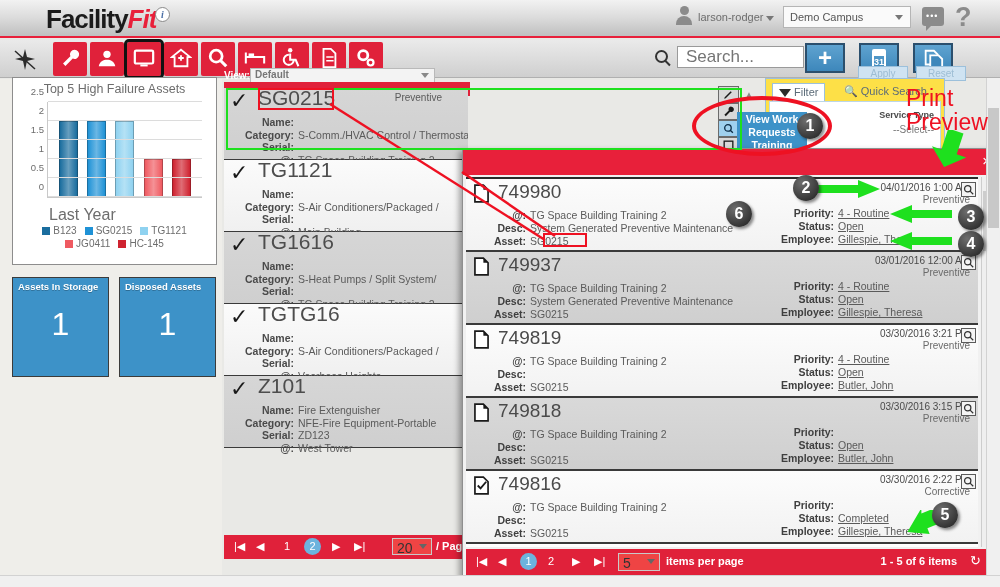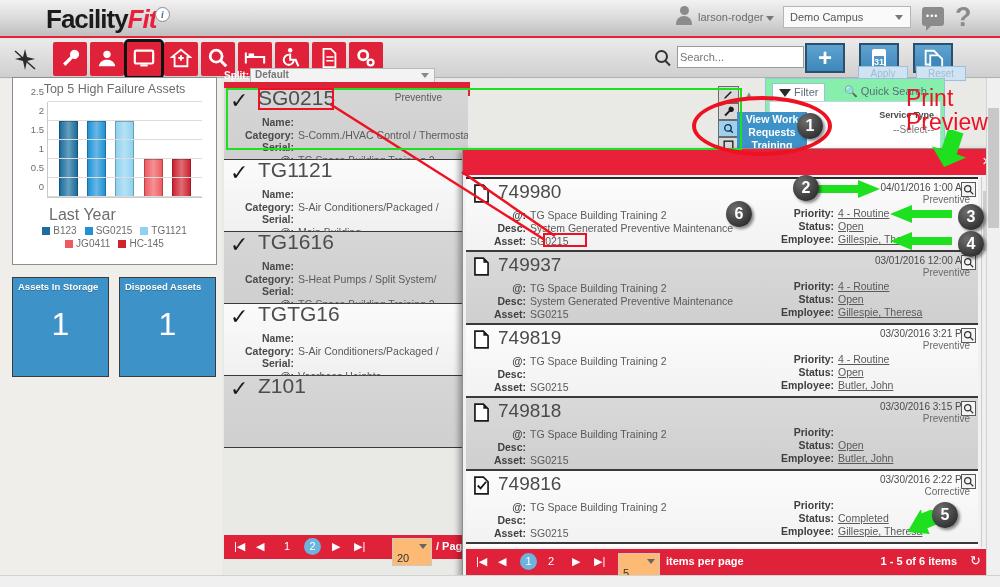--- a/index.html
+++ b/index.html
@@ -55,21 +55,21 @@
     border-radius:2px; color:#fff;
   }
   .ibtn.sel{ outline:3px solid #111; }
   .ibtn svg{display:block;margin:5px auto;}
   .sparkle{position:absolute;left:12px;top:8px;width:26px;height:24px;}
   .search-wrap{position:absolute; left:655px; top:6px;}
   .search-ico{position:absolute;left:0;top:4px;width:13px;height:13px;border:2px solid #333;border-radius:50%;}
   .search-ico:after{content:"";position:absolute;right:-5px;bottom:-3px;width:7px;height:2px;background:#333;transform:rotate(45deg);}
   .search-input{
     position:absolute; left:22px; top:0; width:127px; height:22px;
-    border:1px solid #9a9a9a; background:#fff; padding:3px 2px; font-size:11px; color:#8d8d8d;
+    border:1px solid #9a9a9a; background:#fff; padding:3px 8px; font-size:17px; color:#8d8d8d;
     font-family:"Liberation Sans",sans-serif;
   }
   .bluebtn{
     position:absolute; top:3px; width:40px;height:30px;
     background:linear-gradient(to bottom,#5fa3d0,#3d87bb);
     border:2px solid #2b4f6d; color:#fff; text-align:center;
   }
   .bluebtn .plus{font-size:24px;line-height:26px;font-weight:bold;}
   .cal{width:14px;height:20px;border:2px solid #fff;border-radius:2px;margin:4px auto 0;position:relative;}
   .cal .top{position:absolute;left:0;top:0;right:0;height:5px;background:#fff;}
@@ -113,27 +113,27 @@
   .arow.odd{ background:linear-gradient(to bottom,#d6d6d6,#cfcfcf);}
   .arow.even{ background:linear-gradient(to bottom,#fbfbfb,#f0f0f0);}
   .achk{ position:absolute; left:6px; top:2px; width:22px; height:24px; color:#1a1a1a; font-size:22px; line-height:22px;}
   .acode{ position:absolute; left:34px; top:-2px; font-size:21px; color:#4d4d4d;}
   .afields{ position:absolute; left:0; right:0; top:28px; font-size:10.5px; color:#5a5a5a; line-height:12.5px;}
   .afields .r{ display:block; white-space:nowrap; overflow:hidden;}
   .afields .k{ display:inline-block; width:70px; text-align:right; font-weight:bold; color:#4a4a4a; margin-right:4px;}
   .midpager{ position:absolute; left:2px; top:456px; width:246px; height:24px; background:#e0213a; color:#fff;}
   .midpager .pg{ position:absolute; top:5px; font-size:11px;}
   .pgcirc{ position:absolute; width:17px;height:17px;border-radius:50%; background:#6cb3dd; color:#fff; text-align:center; line-height:17px; font-size:11px; top:3px;}
-  .ppsel{ position:absolute; left:168px; top:3px; width:40px; height:17px; background:#fdba74; color:#333; font-size:11px; padding:13px 4px; border:1px solid #c9c9c9;}
+  .ppsel{ position:absolute; left:168px; top:3px; width:40px; height:17px; background:#ef4444; color:#333; font-size:14px; padding:1px 4px; border:1px solid #c9c9c9;}
   .ppsel .caret{position:absolute;right:4px;top:5px;border-top-color:#666;}
   .perpage{position:absolute; left:212px; top:5px; font-size:11px; font-weight:bold;}
 
   
   .filterpanel{ position:absolute; left:765px; top:78px; width:180px; height:80px;
-     background:#86efac; border:1px solid #9cc0db; }
+     background:#fde047; border:1px solid #9cc0db; }
   .applyrow{ position:absolute; left:858px; top:66px; width:110px; height:16px;}
   .applybtn{ position:absolute; top:0; width:50px; height:15px; background:#cfe3f2; border:1px solid #9cc0db; color:#9dbdd4; font-size:10px; text-align:center; line-height:13px;}
   .ftabs{ position:absolute; left:0; top:4px; height:20px; width:100%;}
   .ftab{ position:absolute; top:0; height:19px; font-size:11px; color:#5b6b78; padding:2px 6px;}
   .ftab.active{ background:#fff; border:1px solid #9cc0db; border-bottom:none;}
   .fbody{ position:absolute; left:3px; top:22px; right:3px; bottom:3px; background:#fff; border:1px solid #bcd6e8;}
   .svclabel{ position:absolute; right:6px; top:8px; font-size:9px; font-weight:bold; color:#4a4a4a;}
   .svcsel{ position:absolute; right:6px; top:22px; font-size:10px; color:#777;}
   .vicons{ position:absolute; left:718px; top:86px; width:22px; }
   .vicon{ width:21px;height:17px; background:#d9d9d9; border:1px solid #6b6b6b; margin-bottom:0px; position:relative;}
@@ -335,21 +335,21 @@
       <div class="v">1</div>
     </div>
     <div class="tile" id="tileDisposed">
       <div class="t">Disposed Assets</div>
       <div class="v">1</div>
     </div>
   </div>
 
   <div class="midpane">
     <div class="sortbar">
-      <span>Split:</span>
+      <span>View:</span>
       <span class="sel">
         <span style="padding-left:4px;color:#777;">Default</span>
         <span class="caret"></span>
       </span>
     </div>
     <div class="redhdr"></div>
     <div class="assetlist" id="assetlist">
         <div class="arow odd">
           <span class="achk">✓</span>
           <span class="acode">SG0215</span>
@@ -387,20 +387,26 @@
           <div class="afields">
             <span class="r"><span class="k">Name:</span><span></span></span>
             <span class="r"><span class="k">Category:</span><span>S-Air Conditioners/Packaged /</span></span>
             <span class="r"><span class="k">Serial:</span><span></span></span>
             <span class="r"><span class="k">@:</span><span>Voorhees Heights</span></span>
           </div>
         </div>
         <div class="arow odd">
           <span class="achk">✓</span>
           <span class="acode">Z101</span>
+          <div class="afields">
+            <span class="r"><span class="k">Name:</span><span>Fire Extenguisher</span></span>
+            <span class="r"><span class="k">Category:</span><span>NFE-Fire Equipment-Portable</span></span>
+            <span class="r"><span class="k">Serial:</span><span>ZD123</span></span>
+            <span class="r"><span class="k">@:</span><span>West Tower</span></span>
+          </div>
         </div>
       </div>
     <div class="midpager">
       <span class="pg" style="left:10px">|◀</span>
       <span class="pg" style="left:32px">◀</span>
       <span class="pg" style="left:60px">1</span>
       <span class="pgcirc" style="left:80px">2</span>
       <span class="pg" style="left:108px">▶</span>
       <span class="pg" style="left:130px">▶|</span>
       <span class="ppsel">

